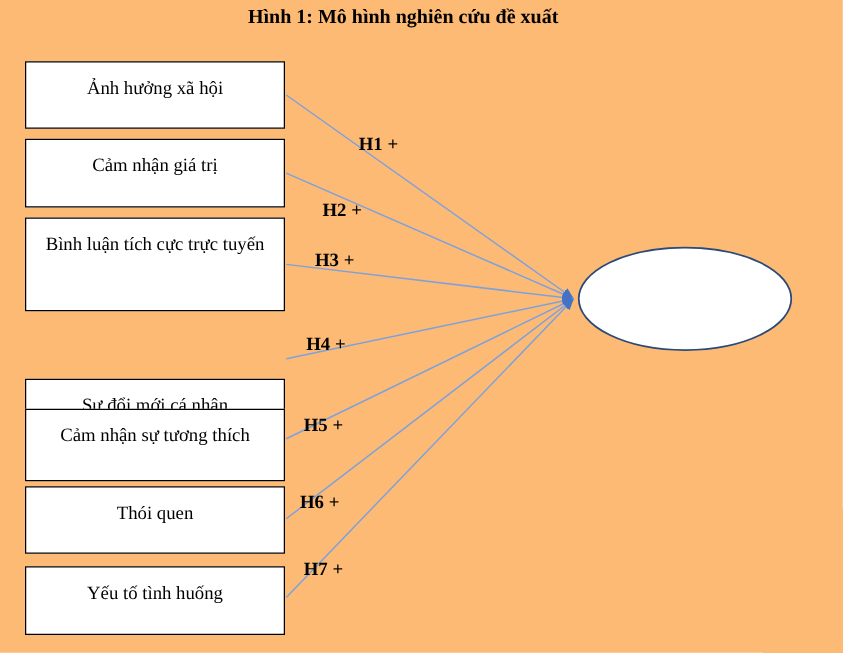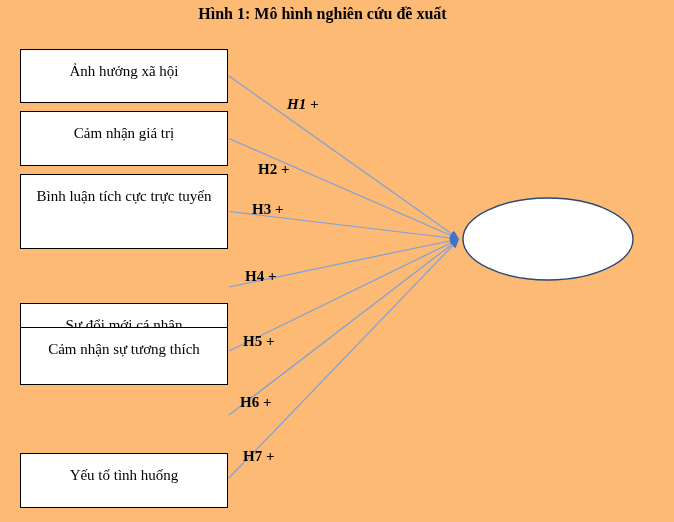--- a/index.html
+++ b/index.html
@@ -98,23 +98,24 @@
     <line x1="229" y1="351" x2="459" y2="239" marker-end="url(#arrowhead)"></line>
     <line x1="229" y1="415" x2="459" y2="239" marker-end="url(#arrowhead)"></line>
     <line x1="229" y1="478" x2="459" y2="239" marker-end="url(#arrowhead)"></line>
   </svg>
 
   <div class="factor-box" style="top:49px;  height:54px;"><span>Ảnh hưởng xã hội</span></div>
   <div class="factor-box" style="top:111px; height:55px;"><span>Cảm nhận giá trị</span></div>
   <div class="factor-box" style="top:174px; height:75px;"><span>Bình luận tích cực trực tuyến</span></div>
   <div class="factor-box" style="top:274px; height:47px;margin-top:29px;"><span>Sự đổi mới cá nhân</span></div>
   <div class="factor-box" style="top:327px; height:58px;"><span>Cảm nhận sự tương thích</span></div>
+  <div class="factor-box" style="top:389px; height:54px;"><span>Thói quen</span></div>
   <div class="factor-box" style="top:453px; height:55px;"><span>Yếu tố tình huống</span></div>
 
-  <span class="hyp-label" style="left:287px; top:96px;font-style:italic;">H1 +</span>
+  <span class="hyp-label" style="left:287px; top:108px;">H1 +</span>
   <span class="hyp-label" style="left:258px; top:134px;margin-top:27px;">H2 +</span>
   <span class="hyp-label" style="left:252px; top:201px;">H3 +</span>
   <span class="hyp-label" style="left:245px; top:268px;">H4 +</span>
   <span class="hyp-label" style="left:243px; top:333px;">H5 +</span>
   <span class="hyp-label" style="left:240px; top:394px;">H6 +</span>
   <span class="hyp-label" style="left:243px; top:448px;">H7 +</span>
 
 
 </div>
 

